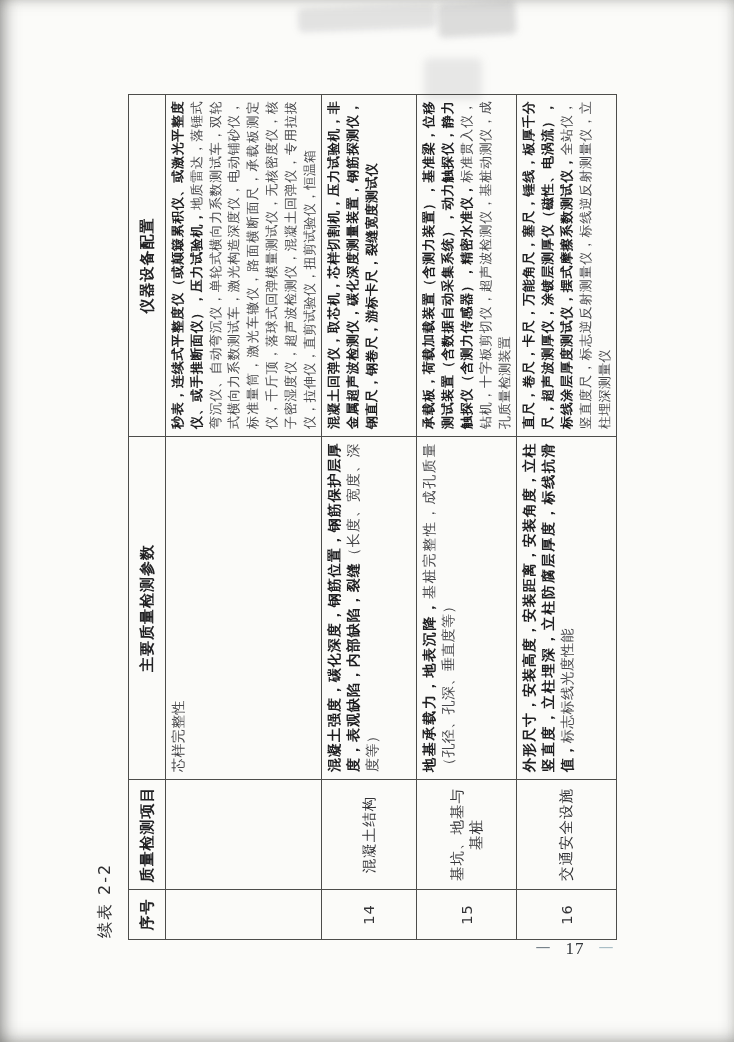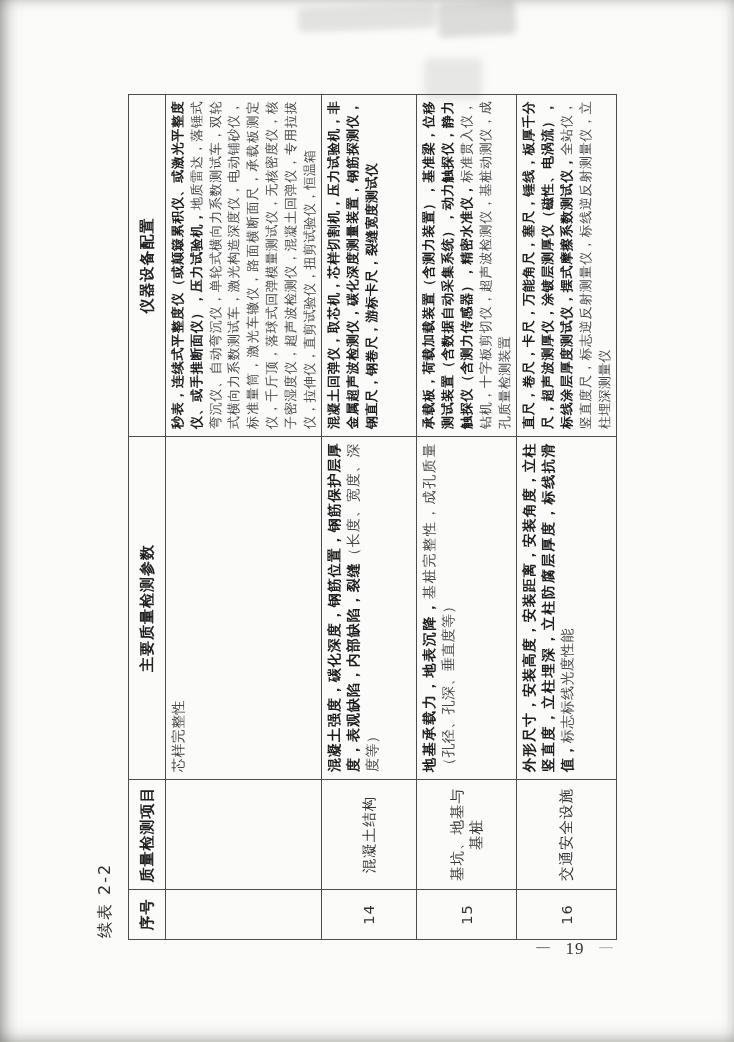--- a/index.html
+++ b/index.html
@@ -146,16 +146,16 @@
               <td class="c-item">交通安全设施</td>
               <td class="c-params"><span class="seg-b">外形尺寸，安装高度，安装距离，安装角度，立柱竖直度，立柱埋深，立柱防腐层厚度，标线抗滑值，</span><span class="seg-n">标志标线光度性能</span></td>
               <td class="c-instr"><span class="seg-b">直尺，卷尺，卡尺，万能角尺，塞尺，锤线，板厚千分尺，超声波测厚仪，涂镀层测厚仪（磁性、电涡流），标线涂层厚度测试仪，摆式摩擦系数测试仪，</span><span class="seg-n">全站仪，竖直度尺，标志逆反射测量仪，标线逆反射测量仪，立柱埋深测量仪</span></td>
             </tr>
           </tbody>
       </table>
     </div>
   </div>
 
   <div class="pageno">
-    <span class="dash dash-l">—</span><span>19</span><span class="dash dash-r">—</span>
+    <span class="dash dash-l">—</span><span>17</span><span class="dash dash-r">—</span>
   </div>
 
 </div>
 
 </body></html>

